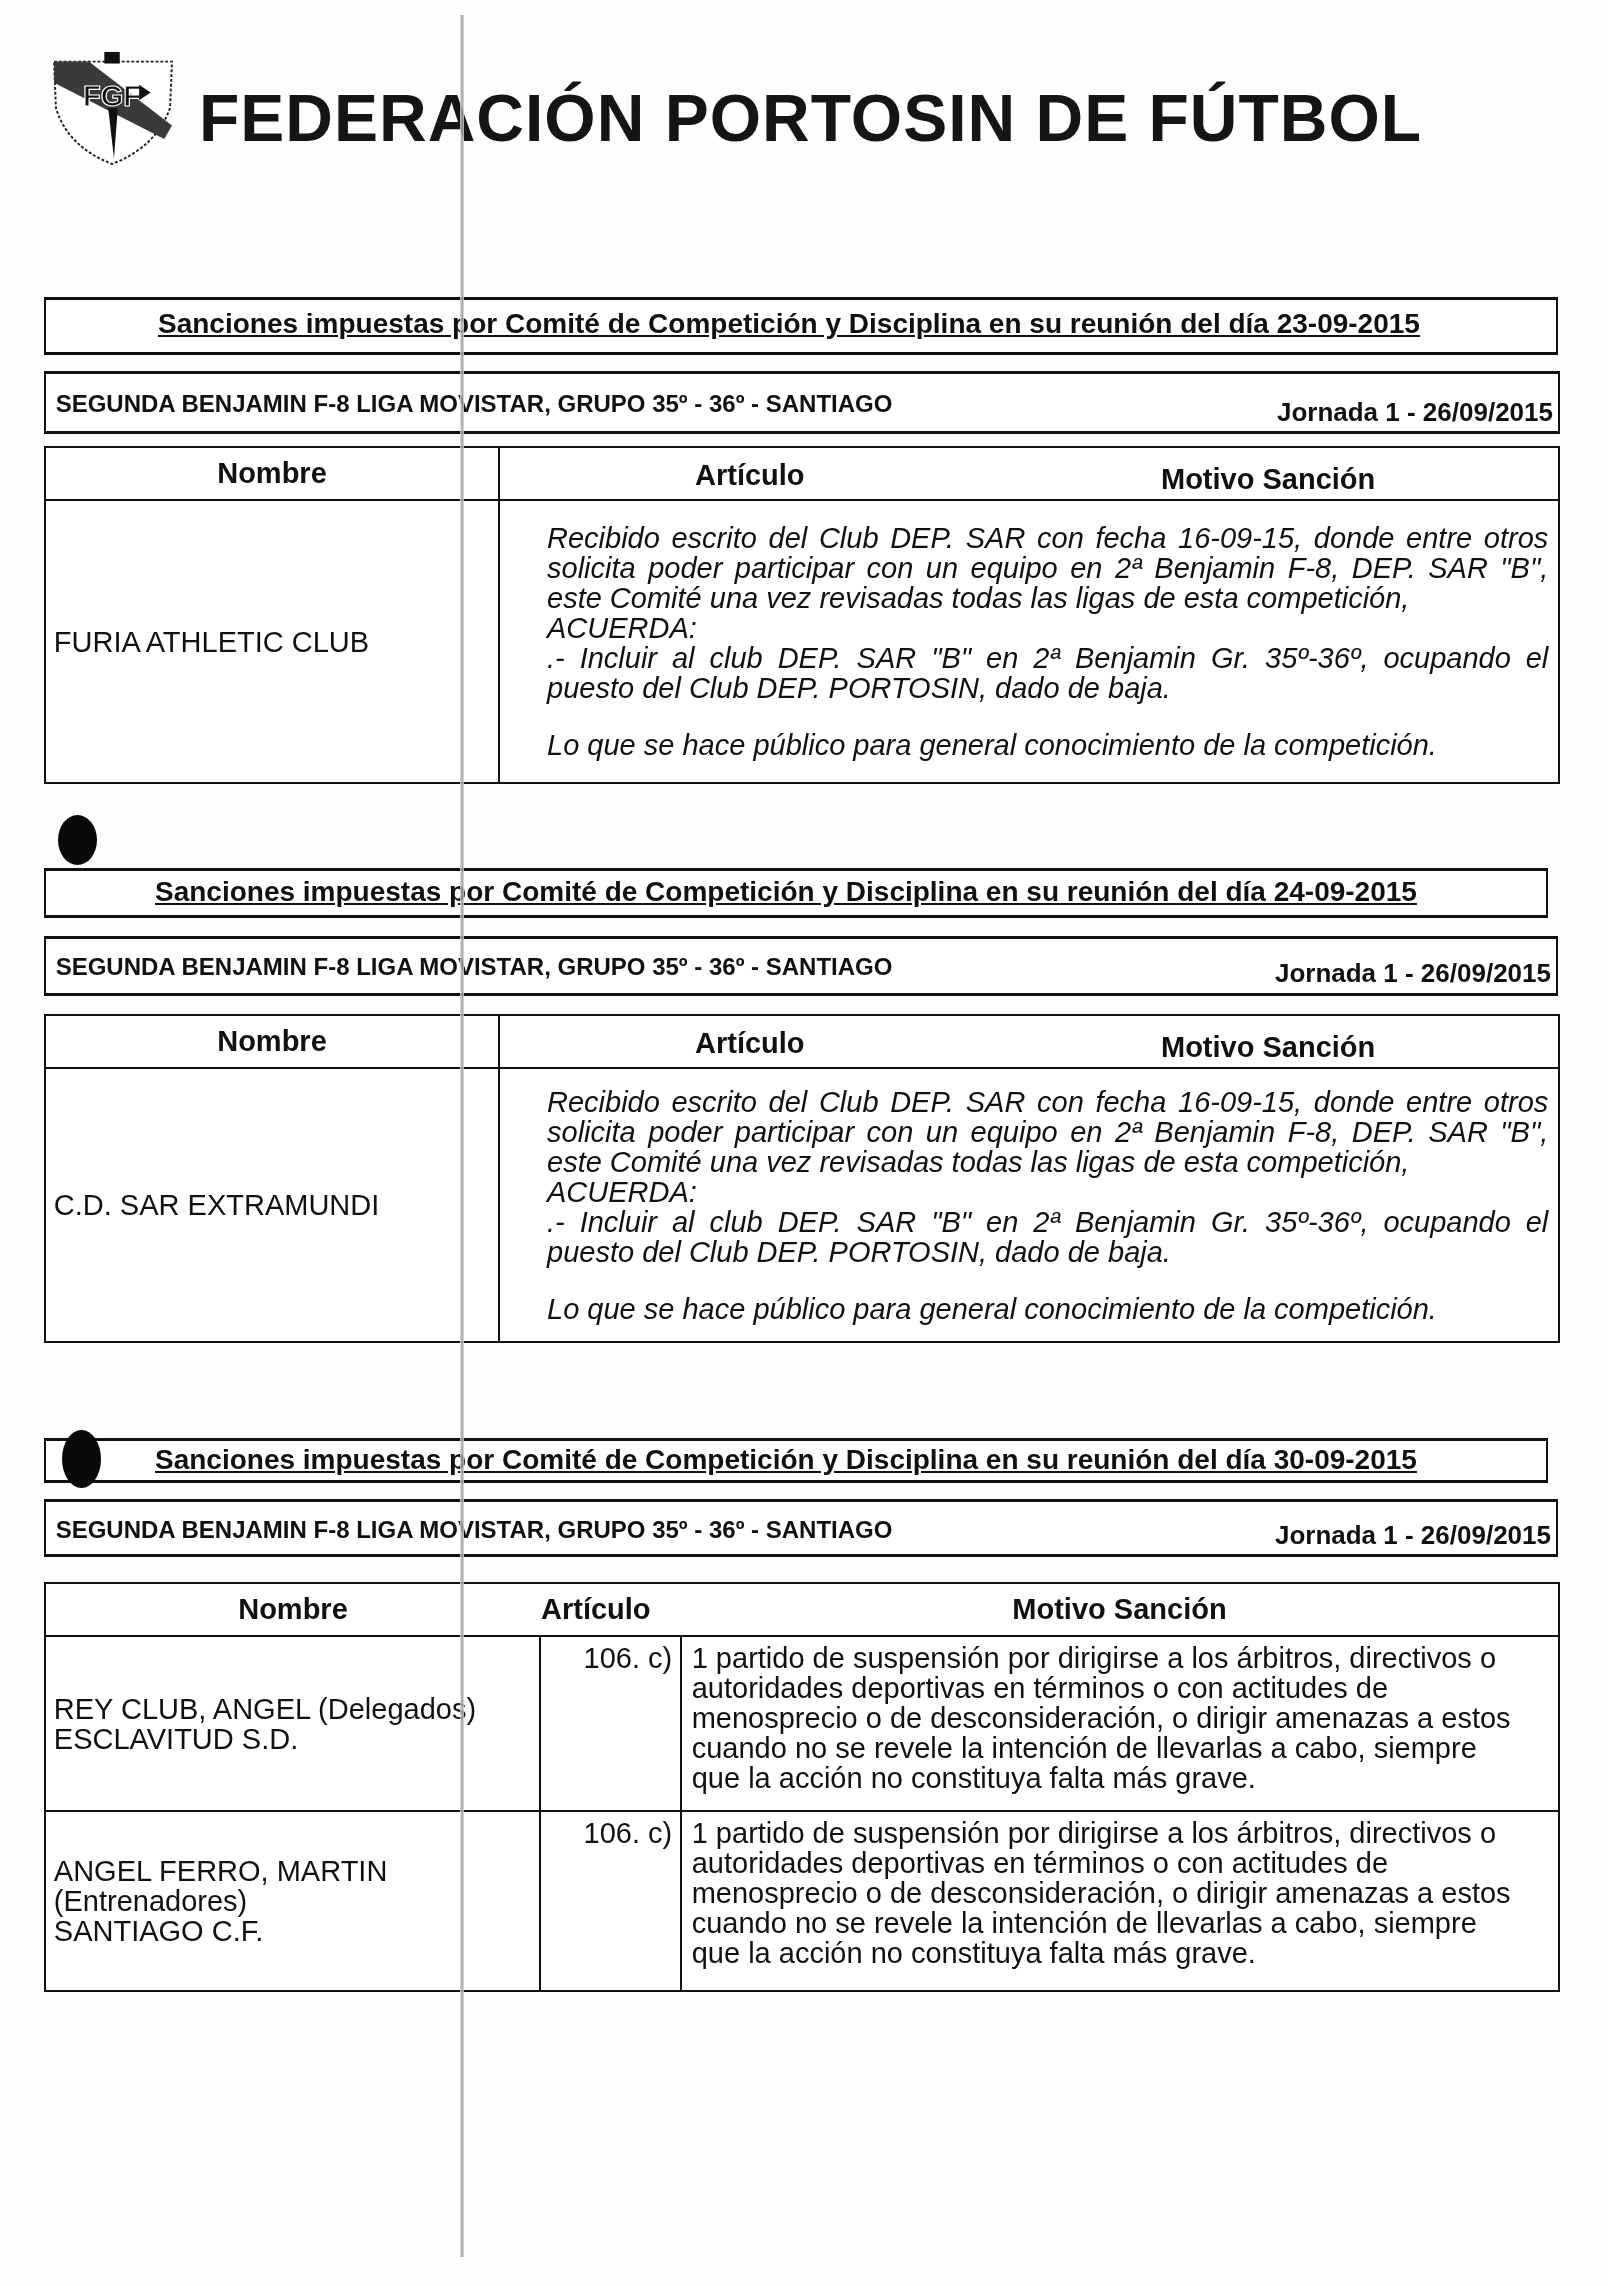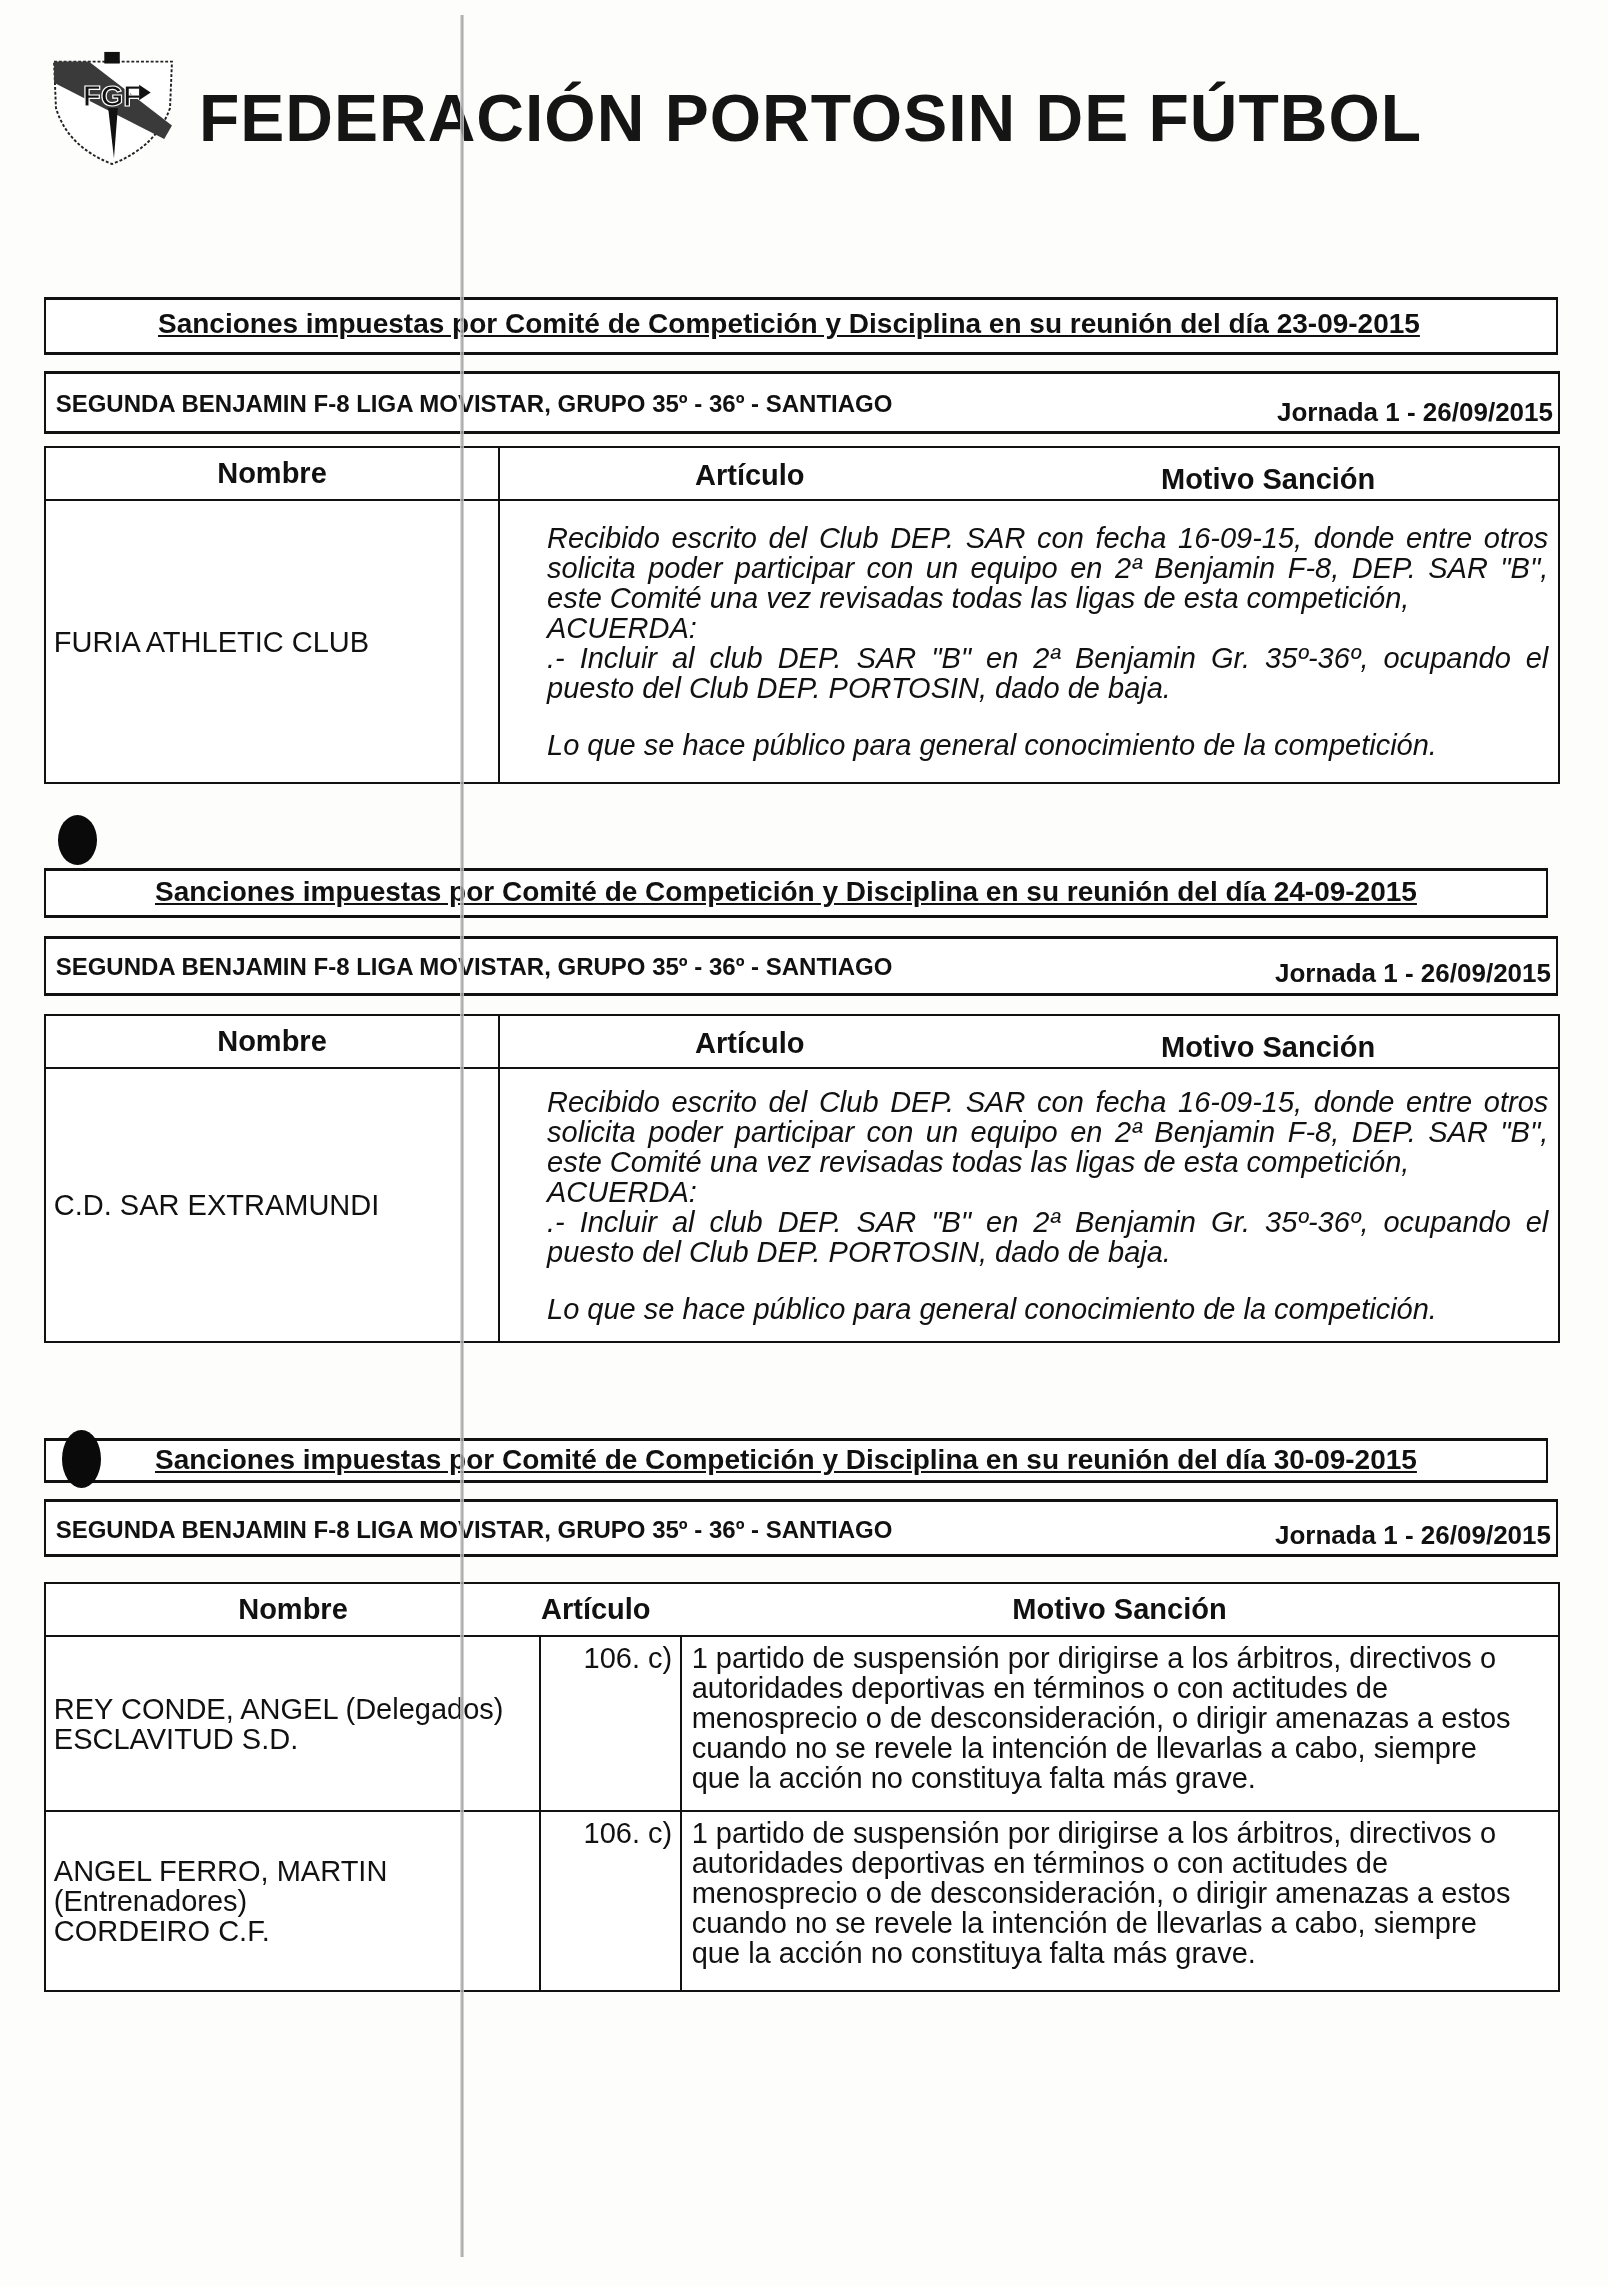--- a/index.html
+++ b/index.html
@@ -153,29 +153,29 @@
       <col style="width:878px">
     </colgroup>
   <tbody>
       <tr>
     <th style="border-right:none;">Nombre</th>
     <th style="border-left:none;border-right:none;text-align:left;">Artículo</th>
     <th style="border-left:none;">Motivo Sanción</th>
   </tr>
   <tr style="height:175px;">
     <td class="name-cell">
-      <div>REY CONDE, ANGEL (Delegados)</div>
+      <div>REY CLUB, ANGEL (Delegados)</div>
       <div>ESCLAVITUD S.D.</div>
     </td>
     <td class="art-cell">106. c)</td>
     <td class="motivo3" style="padding-left:9.7px;padding-right:29px;">1 partido de suspensión por dirigirse a los árbitros, directivos o autoridades deportivas en términos o con actitudes de menosprecio o de desconsideración, o dirigir amenazas a estos cuando no se revele la intención de llevarlas a cabo, siempre que la acción no constituya falta más grave.</td>
   </tr>
   <tr style="height:180px;">
     <td class="name-cell">
       <div>ANGEL FERRO, MARTIN (Entrenadores)</div>
-      <div>CORDEIRO C.F.</div>
+      <div>SANTIAGO C.F.</div>
     </td>
     <td class="art-cell">106. c)</td>
     <td class="motivo3" style="padding-left:9.7px;padding-right:29px;">1 partido de suspensión por dirigirse a los árbitros, directivos o autoridades deportivas en términos o con actitudes de menosprecio o de desconsideración, o dirigir amenazas a estos cuando no se revele la intención de llevarlas a cabo, siempre que la acción no constituya falta más grave.</td>
   </tr>
 </tbody>
   </table>
 
 
 </body></html>

